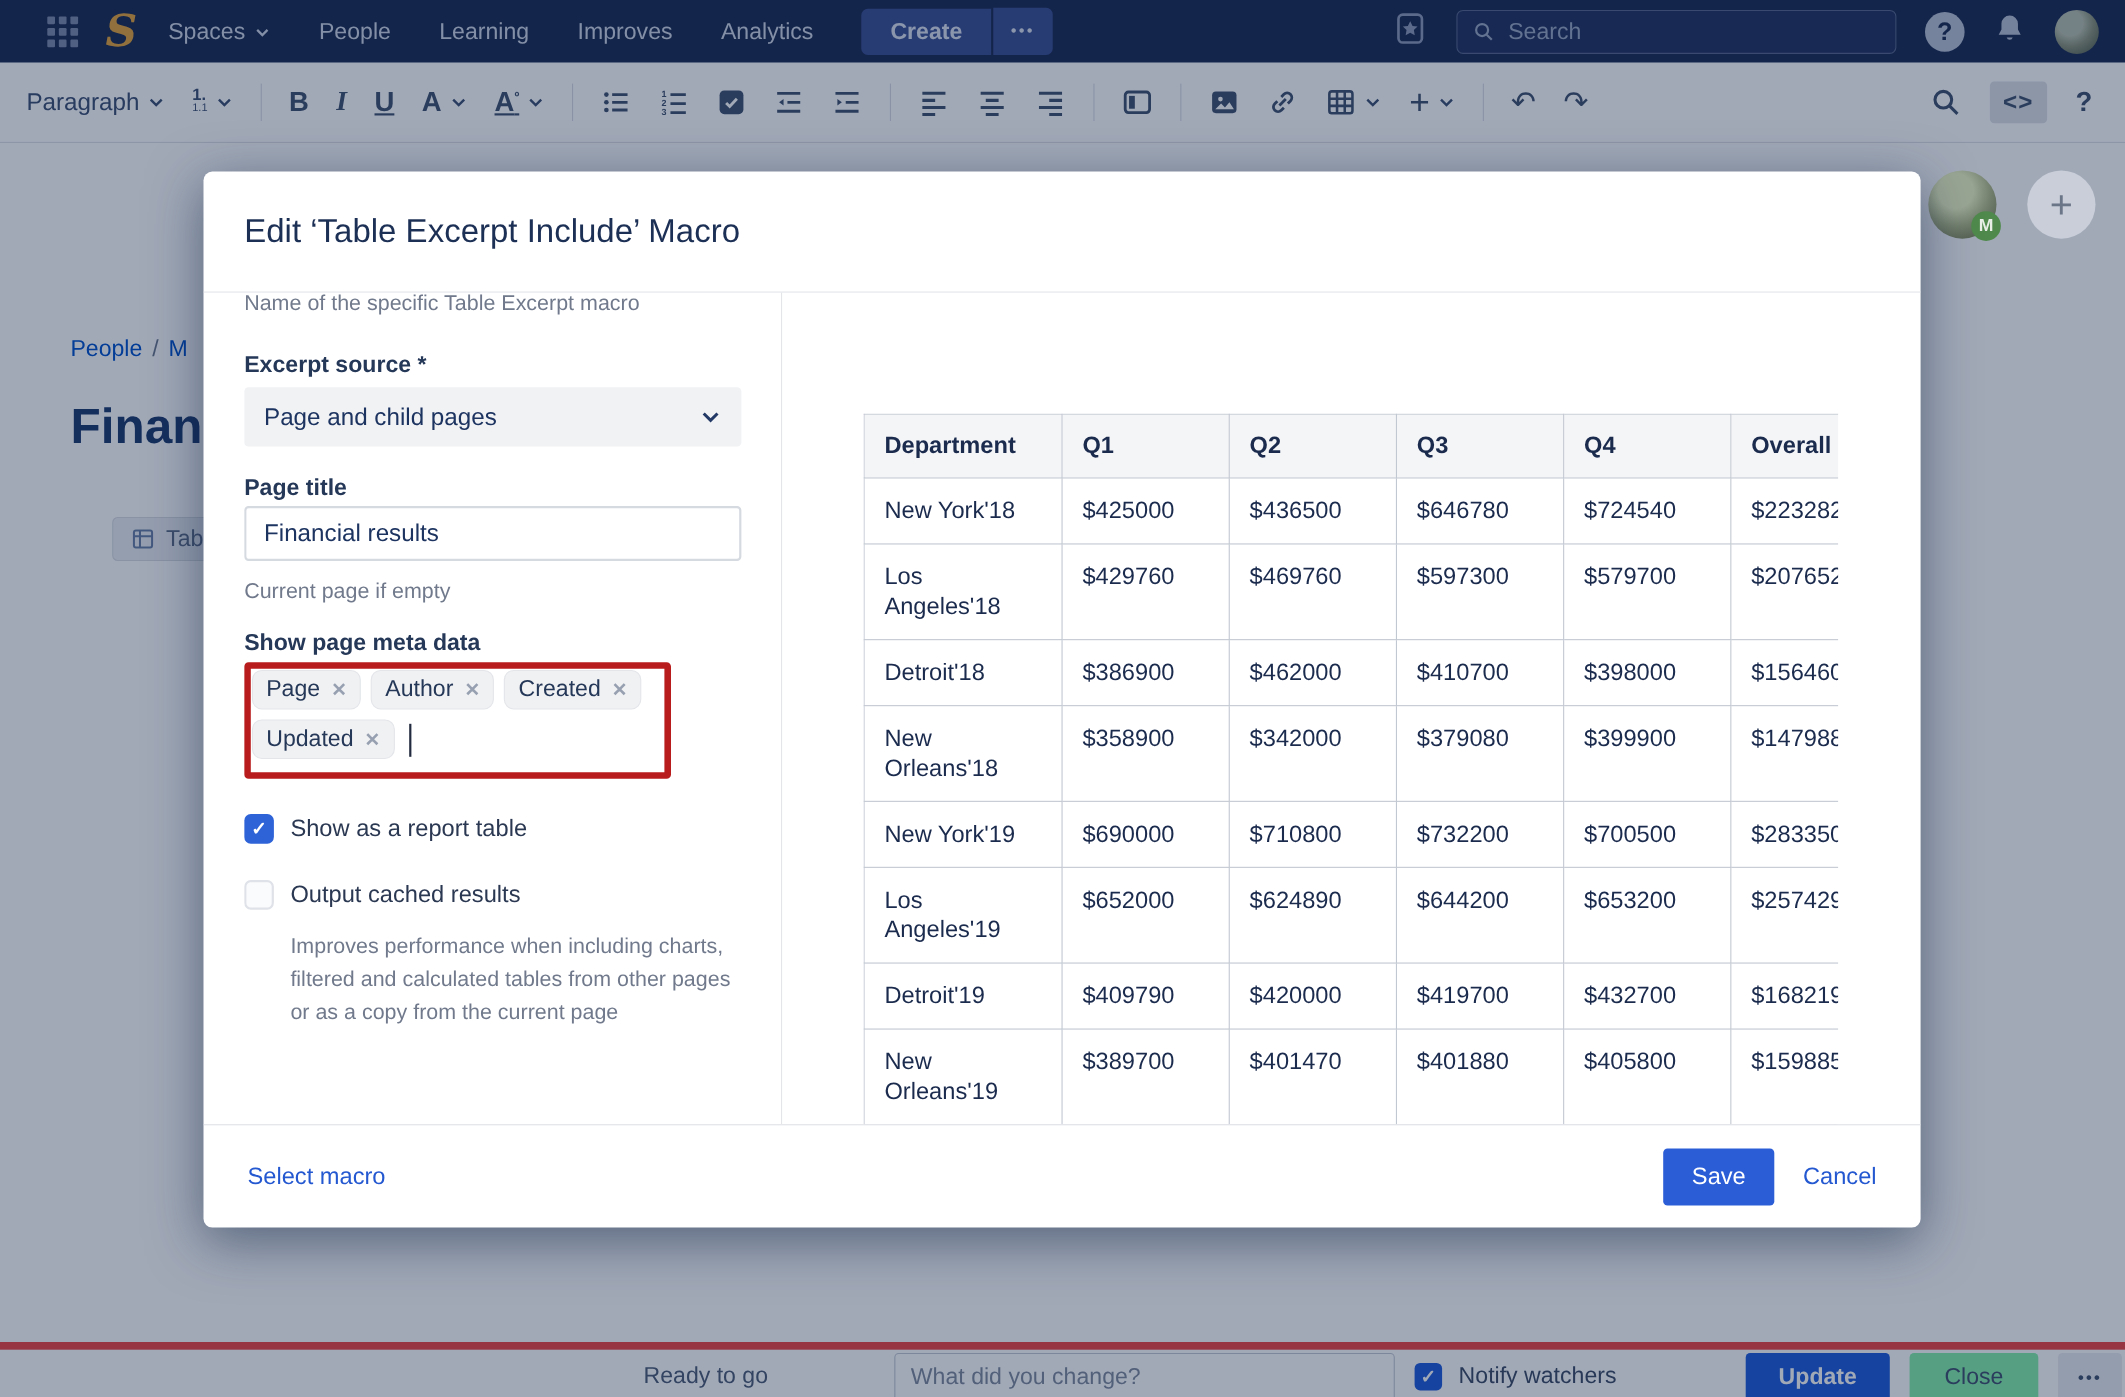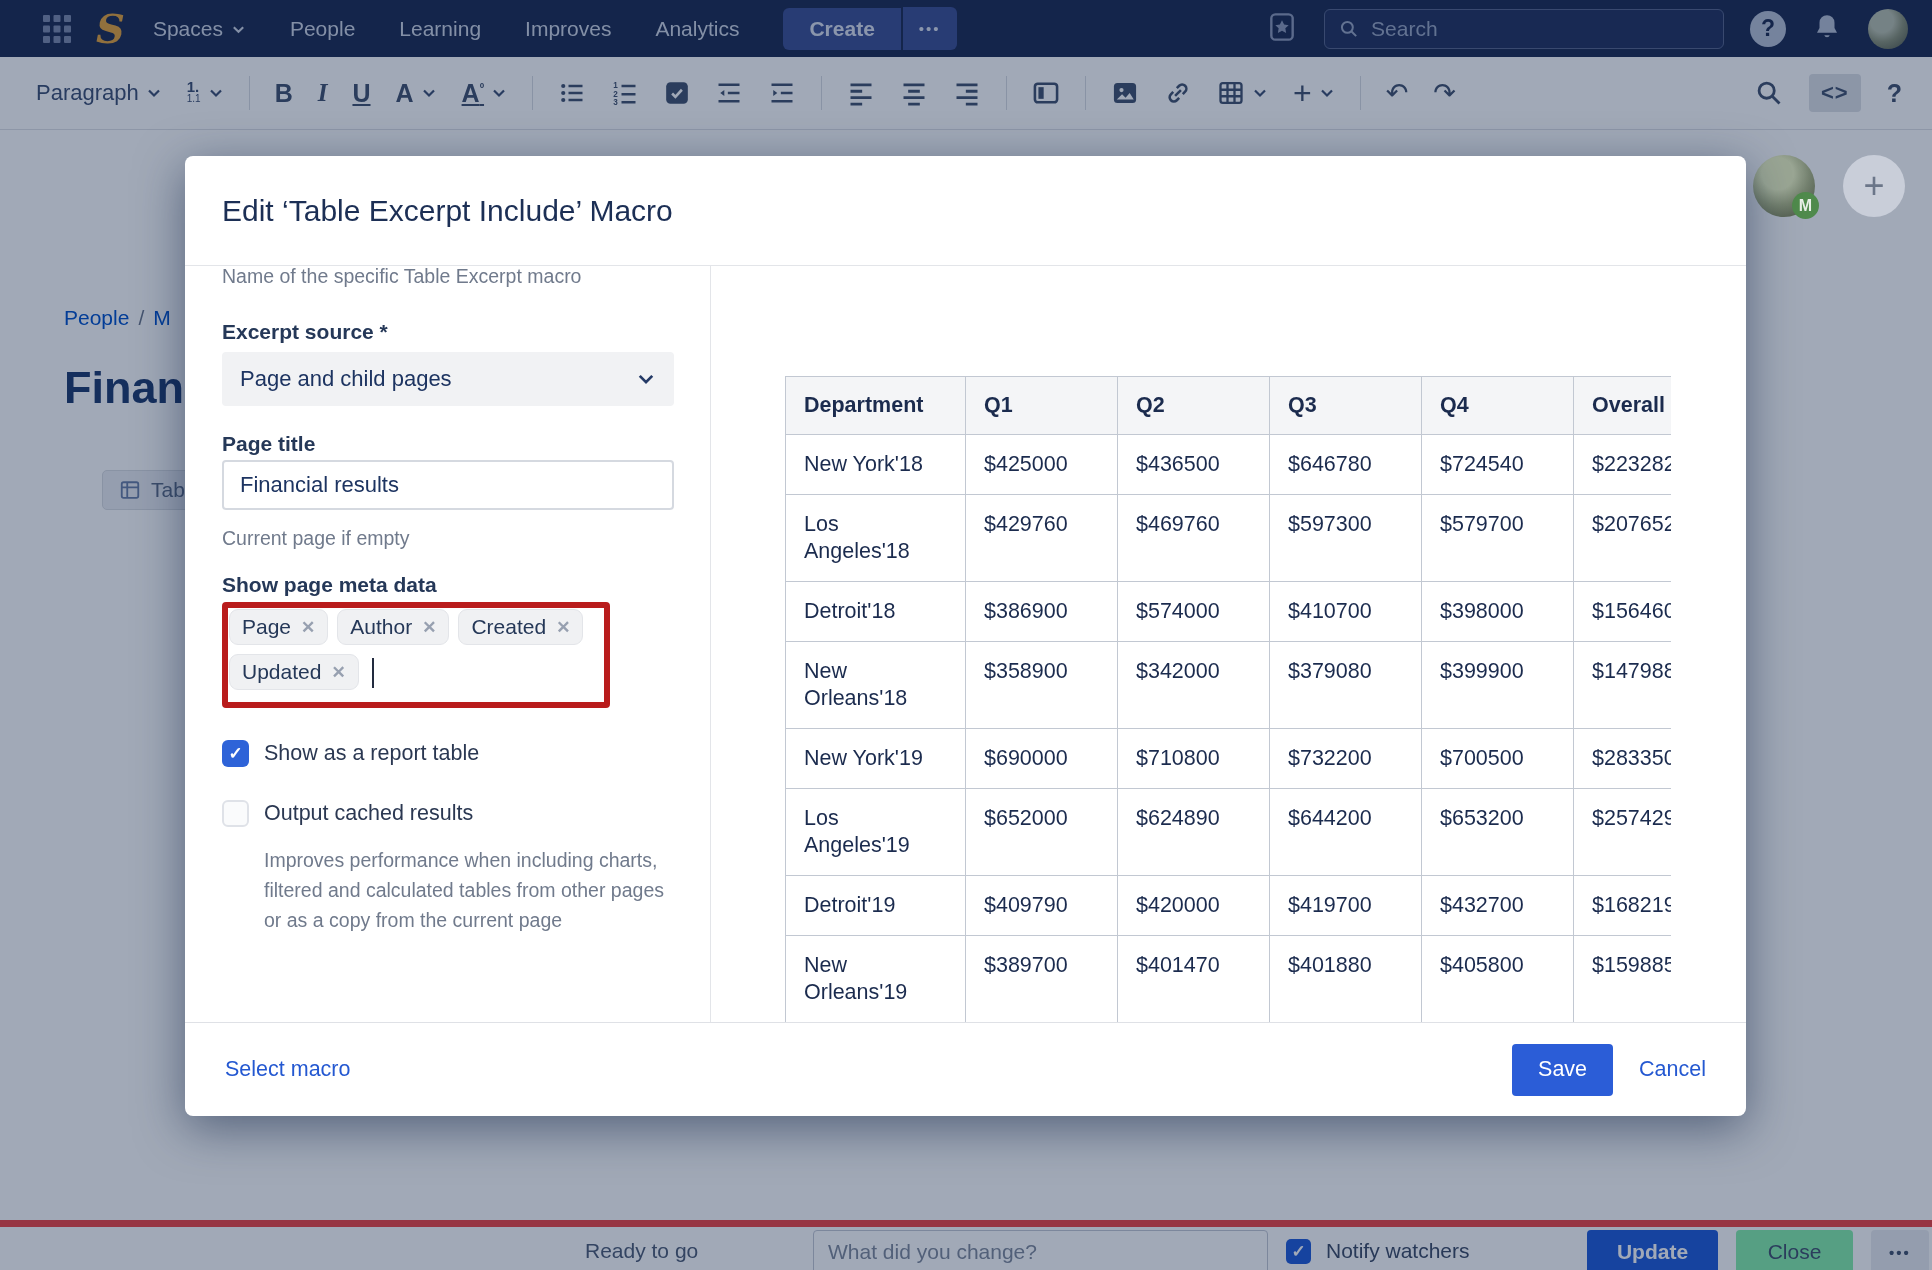--- a/index.html
+++ b/index.html
@@ -27,21 +27,21 @@
   .nav-search input { background:transparent; border:none; outline:none; color:#c6cede; font-size:21px; width:100%; }
   .nav-search input::placeholder { color:#9aa6c2; }
   .nav-help { width:36px; height:36px; border-radius:50%; background:#b9c2d6; color:#1c2b52; font-weight:bold;
               font-size:23px; display:flex; align-items:center; justify-content:center; cursor:pointer; }
   .nav-avatar { width:40px; height:40px; border-radius:50%; cursor:pointer;
                 background:radial-gradient(circle at 35% 30%, #b9c0ae 0 30%, #8a9279 55%, #4e5647 100%); }
 
   
   .toolbar { position:absolute; left:0; top:57px; width:100%; height:73px; background:#fff;
              border-bottom:1px solid #dfe1e6; display:flex; align-items:center; gap:25px;
-             padding:0 30px 0 36px; color:#42526e; z-index:1; }
+             padding:0 30px 0 24px; color:#42526e; z-index:1; }
   .tb { display:flex; align-items:center; gap:7px; cursor:pointer; color:#42526e; background:none; border:none;
         font-family:"Liberation Sans", sans-serif; }
   .tb svg { display:block; }
   .tb-label { font-size:22px; color:#3d4f73; }
   .tb-liststyle { font-size:15px; font-weight:bold; line-height:12px; text-align:left; color:#3d4f73; }
   .tb-liststyle small { font-size:10px; font-weight:normal; display:block; }
   .tb-b { font-size:25px; font-weight:bold; }
   .tb-i { font-size:25px; font-style:italic; font-family:"Liberation Serif", serif; font-weight:bold; }
   .tb-u { font-size:25px; text-decoration:underline; font-weight:bold; }
   .tb-a { font-size:25px; font-weight:bold; }
@@ -459,21 +459,21 @@
                 <td>Los Angeles'18</td>
                 <td>$429760</td>
                 <td>$469760</td>
                 <td>$597300</td>
                 <td>$579700</td>
                 <td>$2076520</td>
               </tr>
               <tr>
                 <td>Detroit'18</td>
                 <td>$386900</td>
-                <td>$574000</td>
+                <td>$462000</td>
                 <td>$410700</td>
                 <td>$398000</td>
                 <td>$1564600</td>
               </tr>
               <tr>
                 <td>New Orleans'18</td>
                 <td>$358900</td>
                 <td>$342000</td>
                 <td>$379080</td>
                 <td>$399900</td>

